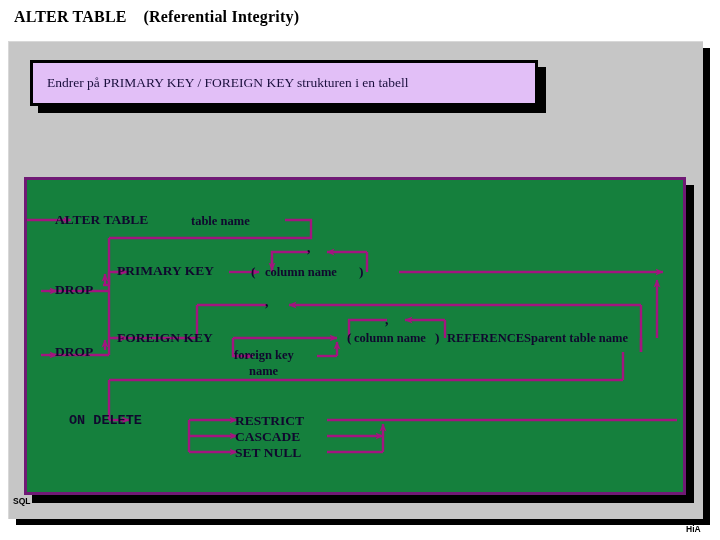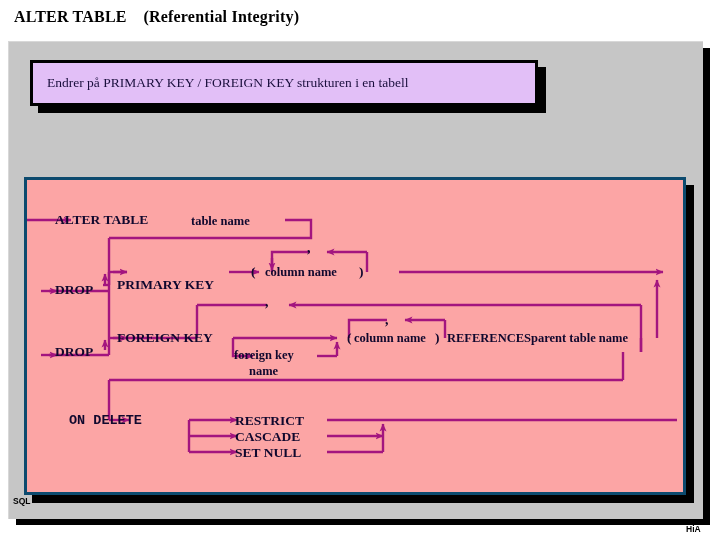--- a/index.html
+++ b/index.html
@@ -51,22 +51,22 @@
     white-space:pre;
   }
 
   
   .blue-shadow{
     position:absolute;left:32px;top:185px;width:662px;height:318px;
     background:#000000;
   }
   .blue-panel{
     position:absolute;left:24px;top:177px;width:662px;height:318px;
-    background:#fca5a5;
-    border:3px solid #0c4a6e;
+    background:#15803d;
+    border:3px solid #701a75;
     box-sizing:border-box;
     overflow:hidden;
   }
   .blue-panel svg{position:absolute;left:0;top:0;}
 
   
   .dlabel{
     position:absolute;
     font-family:"Liberation Serif", serif;
     font-weight:bold;color:#10082e;
@@ -188,21 +188,21 @@
         <path d="M300,272 H356"></path>
         <path d="M356,272 V244" marker-end="url(#ar)"></path>
 
       </g>
     </svg>
 
     <div class="dlabel big" style="left:28px;top:33px;">ALTER TABLE</div>
     <div class="dlabel mid" style="left:164px;top:35px;">table name</div>
 
     <div class="dlabel big" style="left:28px;top:103px;">DROP</div>
-    <div class="dlabel big" style="left:90px;top:84px;margin-top:14px;">PRIMARY KEY</div>
+    <div class="dlabel big" style="left:90px;top:84px;">PRIMARY KEY</div>
     <div class="dlabel big" style="left:224px;top:85px;">(</div>
     <div class="dlabel mid" style="left:238px;top:86px;">column name</div>
     <div class="dlabel big" style="left:332px;top:85px;">)</div>
     <div class="dlabel comma" style="left:280px;top:61px;">,</div>
     <div class="dlabel comma" style="left:238px;top:115px;">,</div>
 
     <div class="dlabel big" style="left:28px;top:165px;">DROP</div>
     <div class="dlabel big" style="left:90px;top:151px;">FOREIGN KEY</div>
     <div class="dlabel mid" style="left:207px;top:169px;">foreign key</div>
     <div class="dlabel mid" style="left:222px;top:185px;">name</div>

